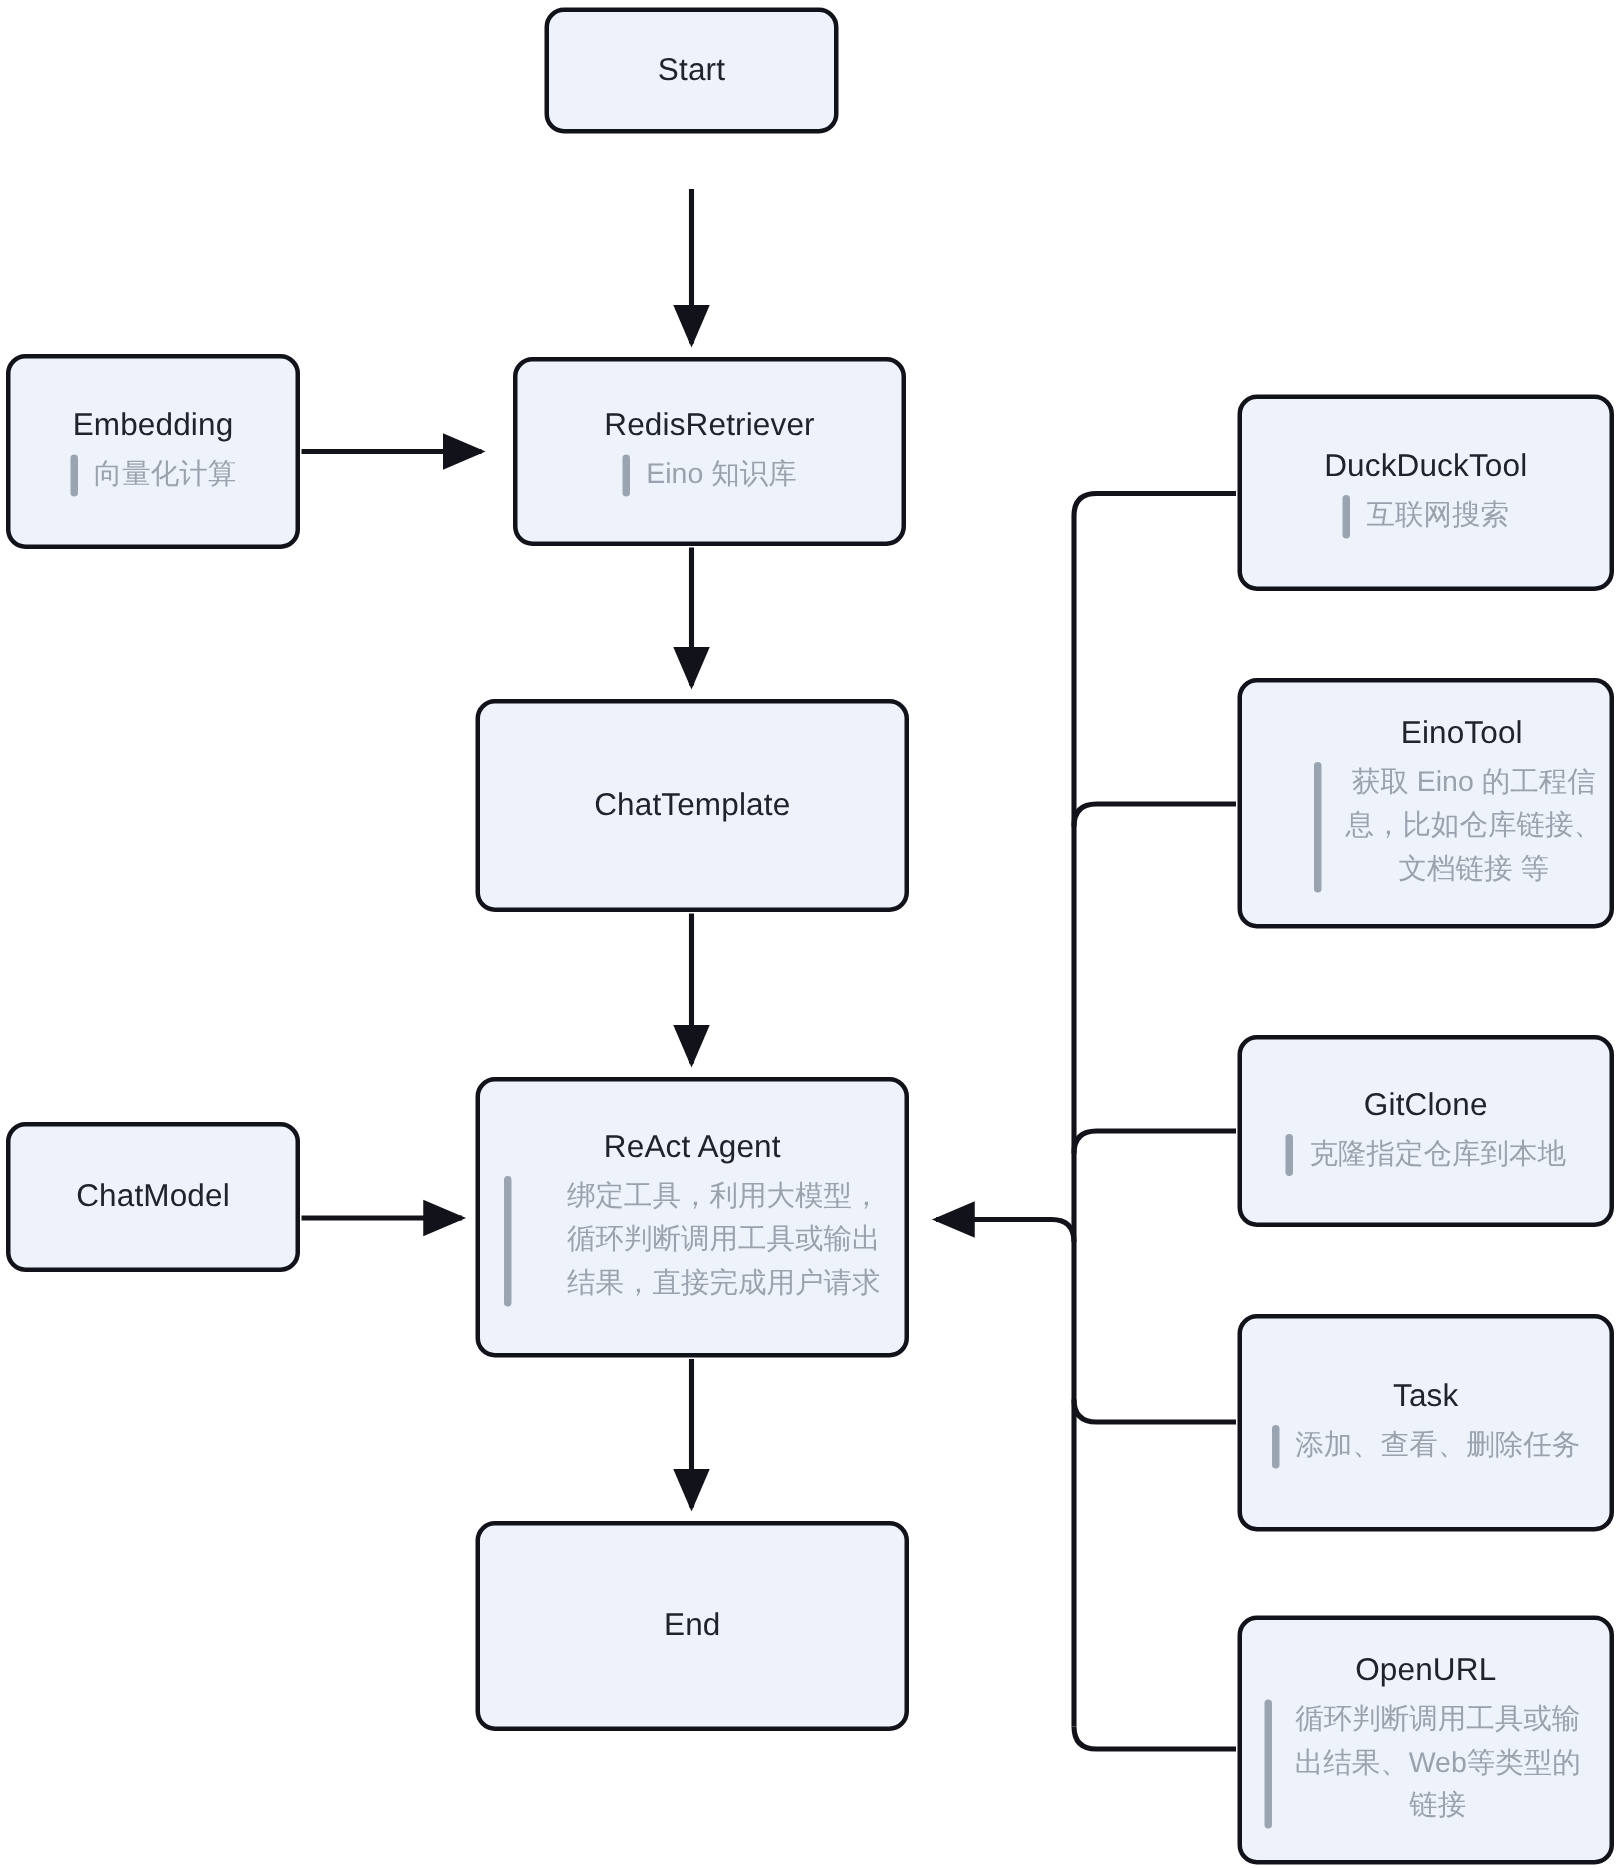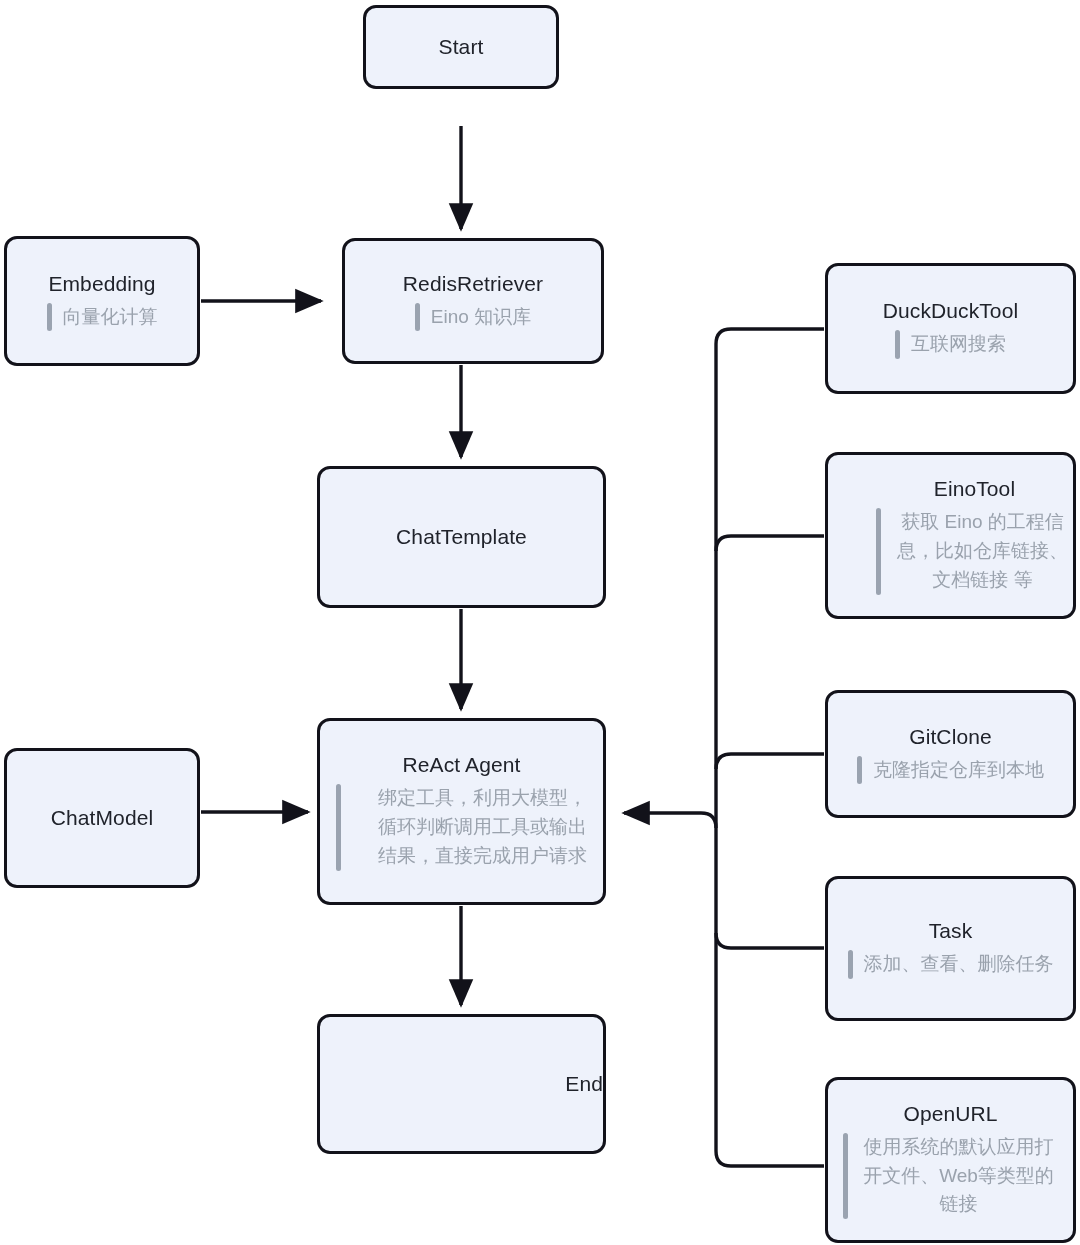--- a/index.html
+++ b/index.html
@@ -134,25 +134,25 @@
   </div>
 
   <div class="node" style="left:317px; top:718px; width:289px; height:187px;">
     <div class="node-title">ReAct Agent</div>
     <div class="sub-wrap" style="max-width:252px;gap:26px;">
       <div class="sub-bar"></div>
       <div class="node-sub">绑定工具，利用大模型，循环判断调用工具或输出结果，直接完成用户请求</div>
     </div>
   </div>
 
-  <div class="node no-sub" style="left:4px; top:748px; width:196px; height:140px;">
+  <div class="node no-sub" style="left:4px; top:748px; width:196px; height:100px;">
     <div class="node-title">ChatModel</div>
   </div>
 
-  <div class="node no-sub" style="left:317px; top:1014px; width:289px; height:140px;align-items:flex-end;">
+  <div class="node no-sub" style="left:317px; top:1014px; width:289px; height:140px;">
     <div class="node-title">End</div>
   </div>
 
   <div class="node" style="left:825px; top:263px; width:251px; height:131px;">
     <div class="node-title">DuckDuckTool</div>
     <div class="sub-wrap">
       <div class="sub-bar"></div>
       <div class="node-sub">互联网搜索</div>
     </div>
   </div>
@@ -178,17 +178,17 @@
     <div class="sub-wrap" style="max-width:216px;">
       <div class="sub-bar"></div>
       <div class="node-sub">添加、查看、删除任务</div>
     </div>
   </div>
 
   <div class="node" style="left:825px; top:1077px; width:251px; height:166px;">
     <div class="node-title">OpenURL</div>
     <div class="sub-wrap" style="max-width:216px;">
       <div class="sub-bar"></div>
-      <div class="node-sub">使用系统的默认应用打开文件、Web等类型的链接</div>
+      <div class="node-sub">循环判断调用工具或输出结果、Web等类型的链接</div>
     </div>
   </div>
 
 </div>
 
 </body></html>

